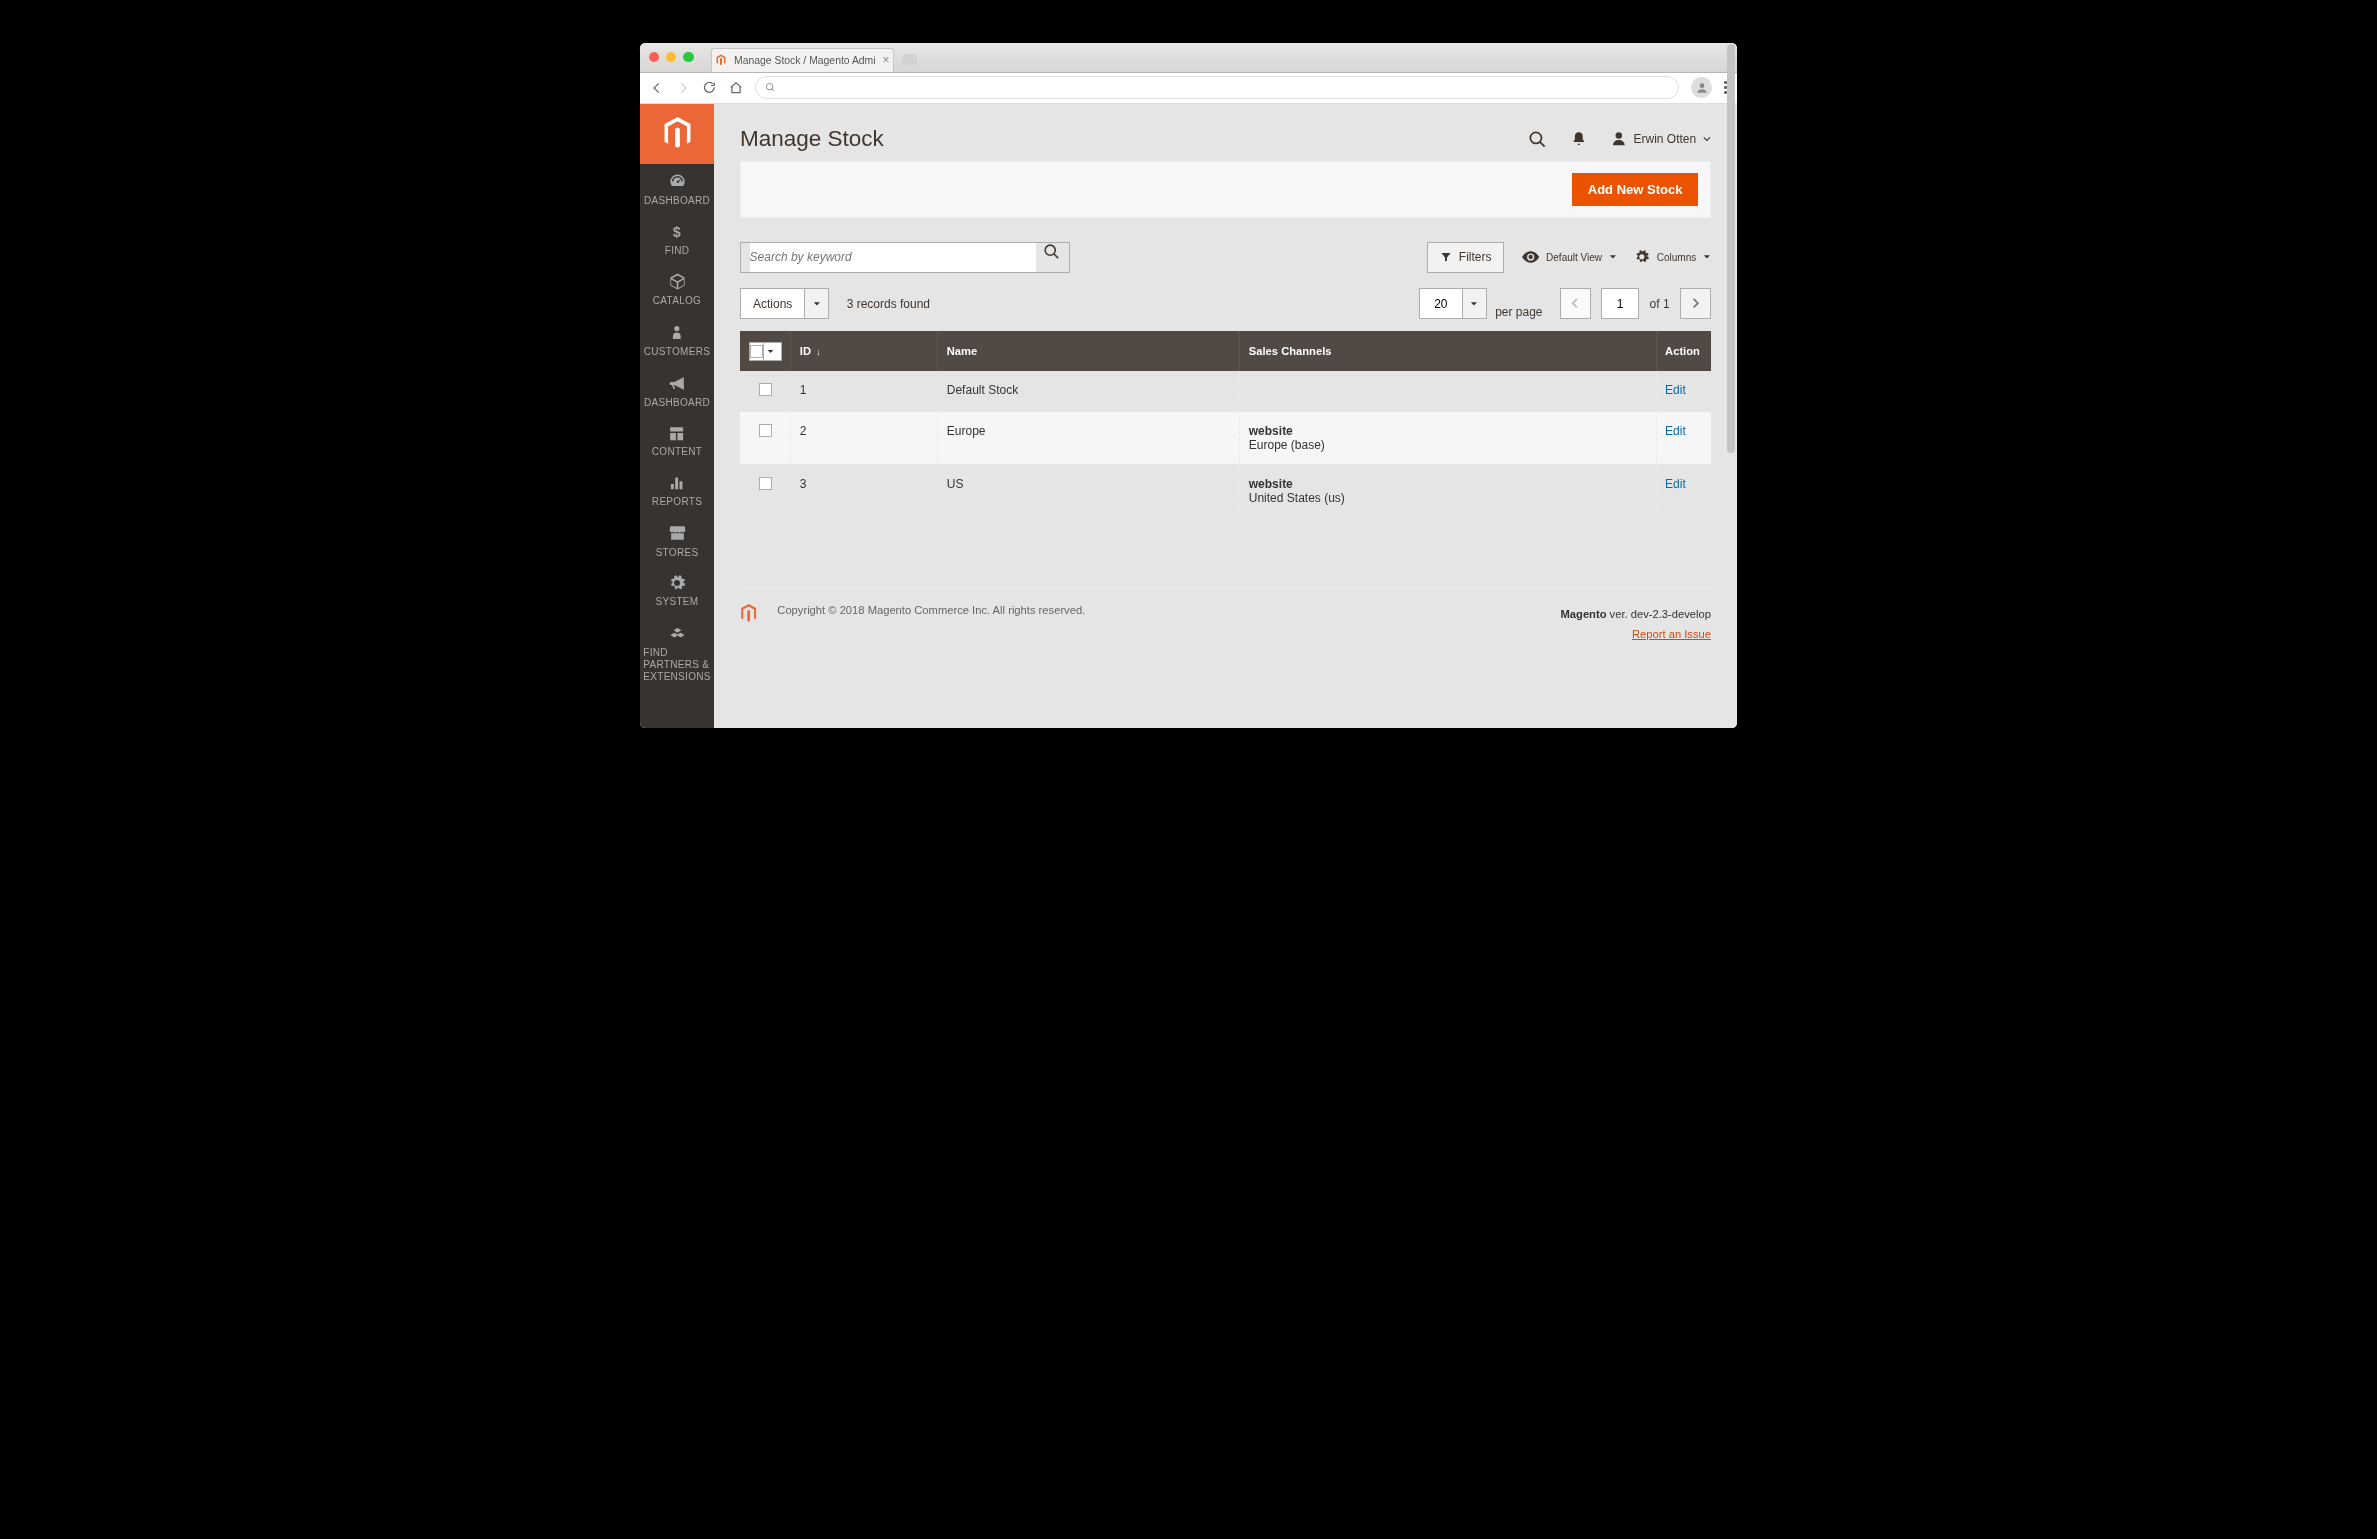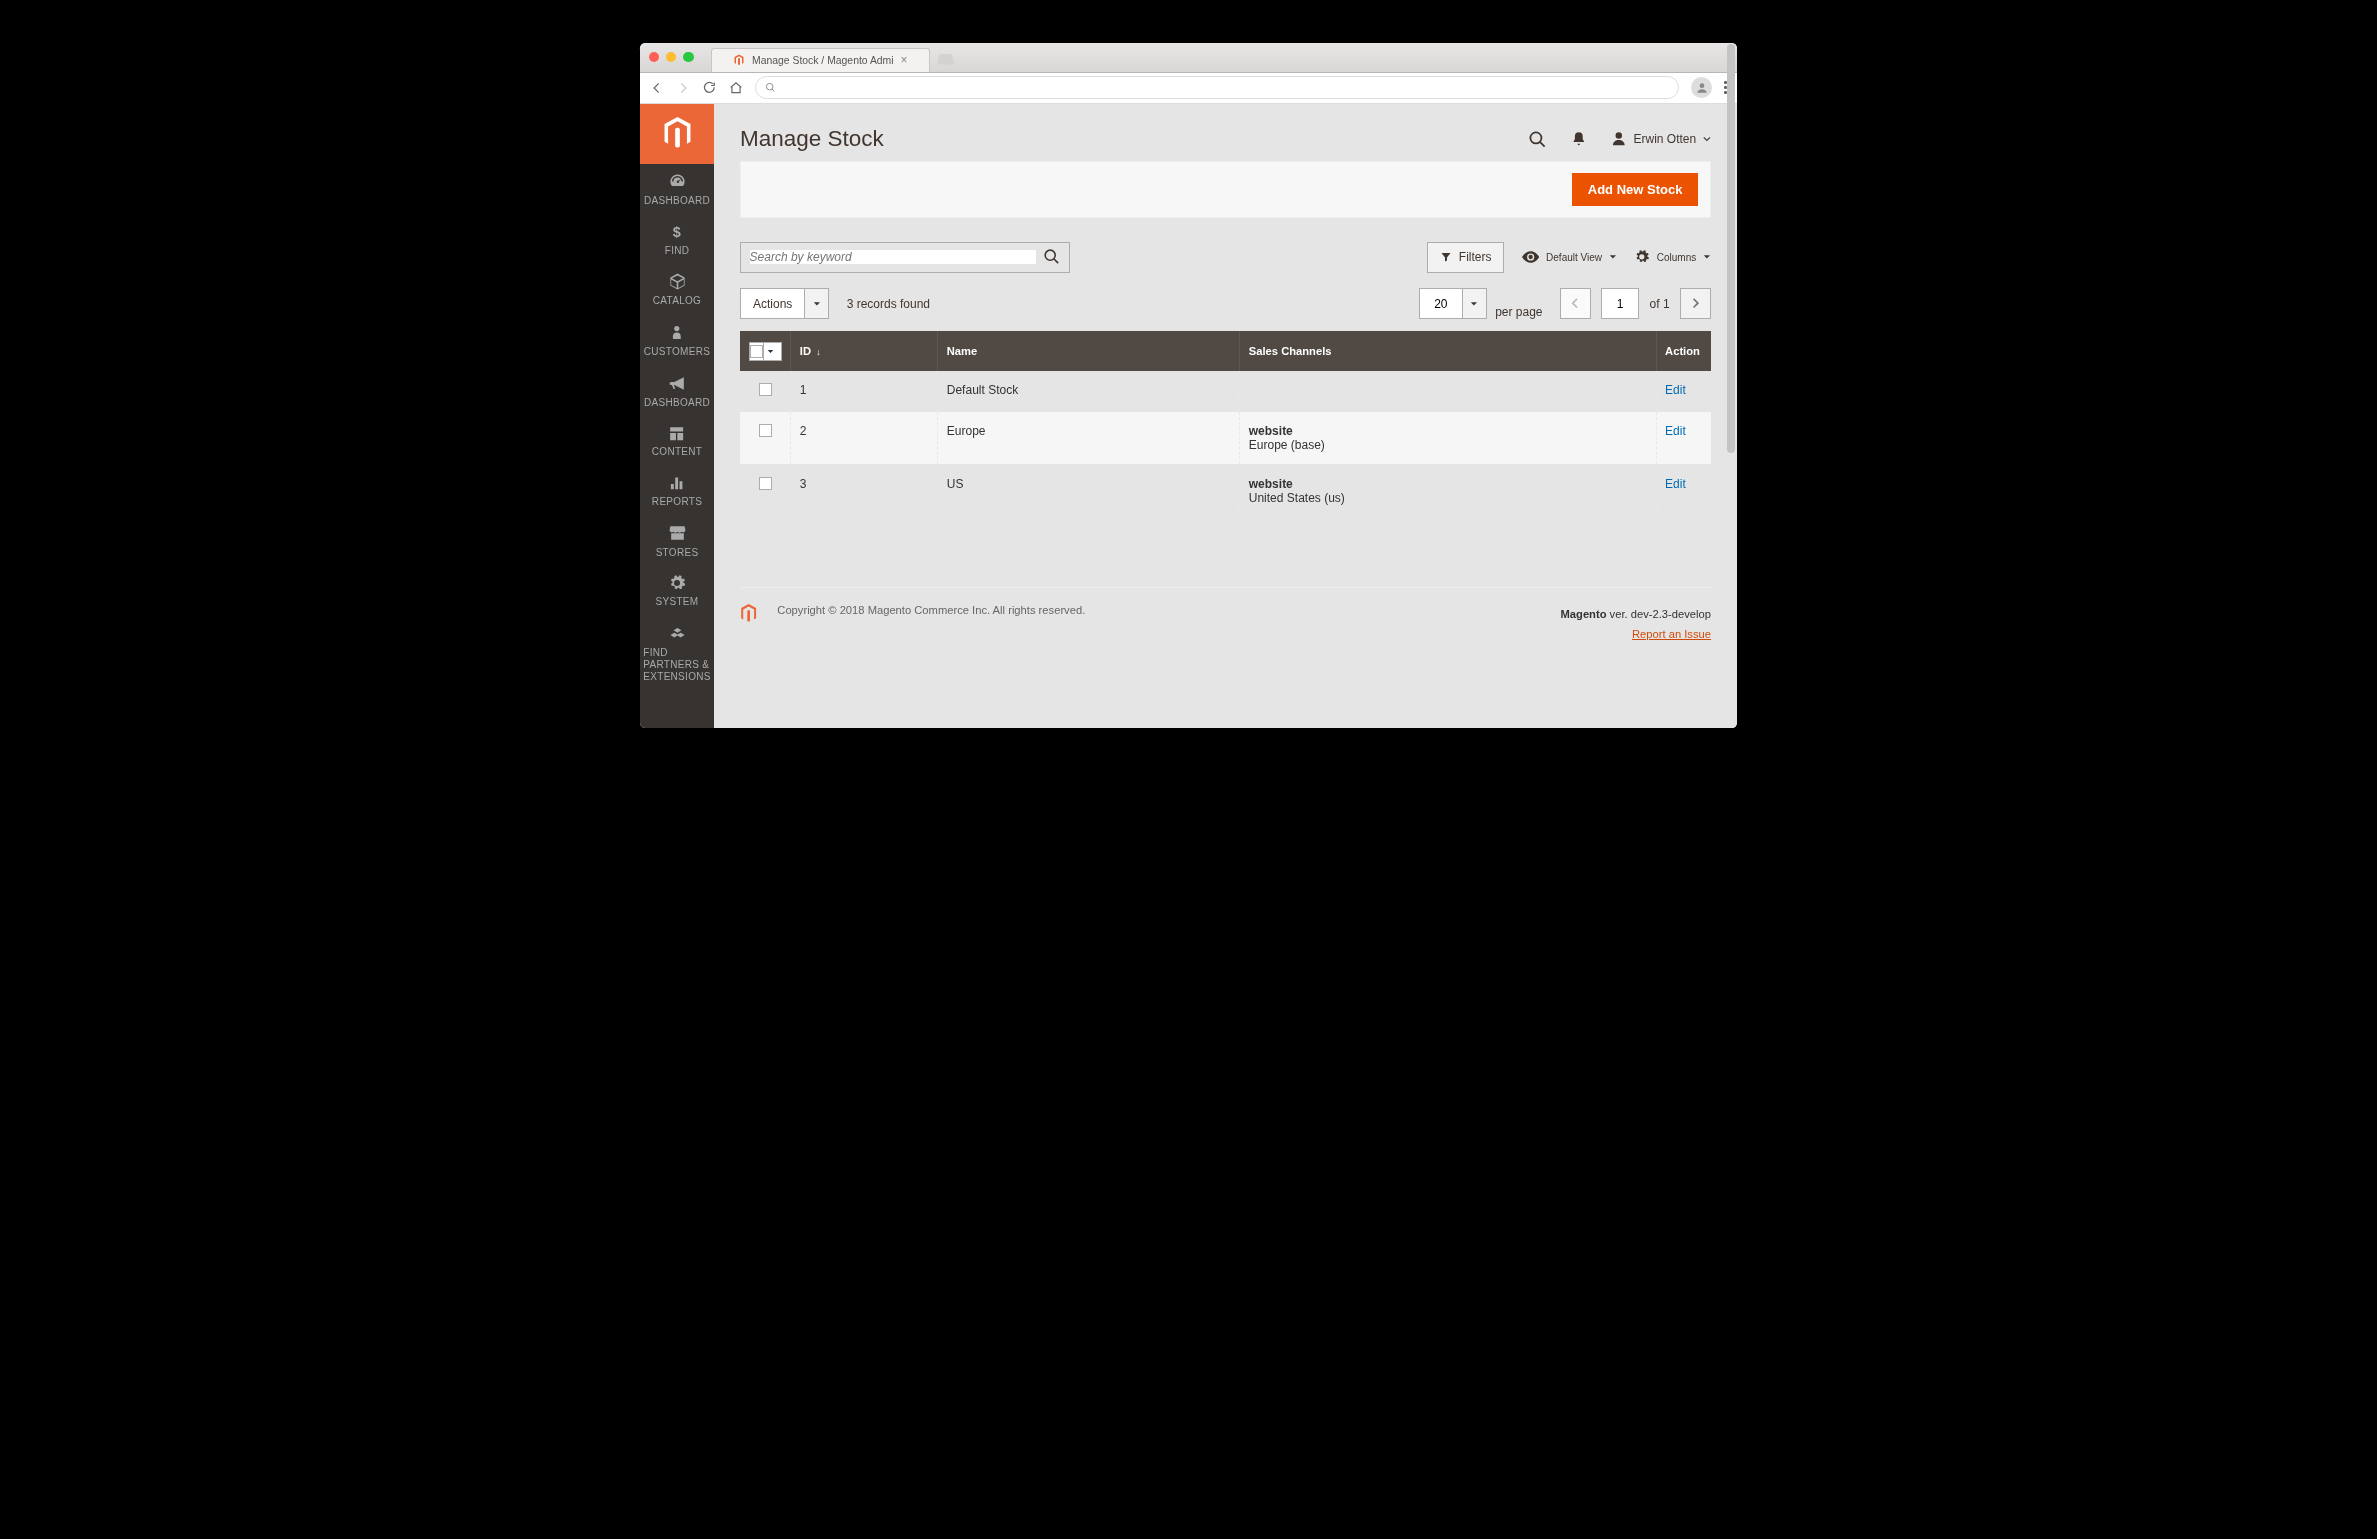--- a/index.html
+++ b/index.html
@@ -2,21 +2,21 @@
 <html style="font-size:14px"><head>
 <meta charset="utf-8">
 <style>
 * { margin:0; padding:0; box-sizing:border-box; font-family:-apple-system,BlinkMacSystemFont,"Segoe UI",Helvetica,Arial,sans-serif; }
 body { background:#000; display:flex; align-items:center; justify-content:center; height:770px; }
 .window { width:1097px; height:685px; background:#fff; border-radius:5.2px; overflow:hidden; box-shadow:0 17.3px 52px rgba(0,0,0,.5); display:flex; flex-direction:column; position:relative; }
 .titlebar { height:30px; background:linear-gradient(#e8e6e4,#d9d7d5); display:flex; align-items:center; padding:0 8.6px; border-bottom:0.9px solid #b8b6b4; }
 .traffic { display:flex; gap:7px; }
 .traffic span { width:10.4px; height:10.4px; border-radius:50%; }
 .traffic .r{background:#ff5f57}.traffic .y{background:#febc2e}.traffic .g{background:#28c840}
-.tab { margin-left:17.3px; background:#f4f2f0; border:0.9px solid #c8c6c4; border-bottom:none; border-radius:3.5px 3.5px 0 0; height:24px; align-self:flex-end; display:flex; align-items:center; padding:0 21px; font-size:10.4px; color:#555; gap:7px; }
+.tab { margin-left:17.3px; background:#f4f2f0; border:0.9px solid #c8c6c4; border-bottom:none; border-radius:3.5px 3.5px 0 0; height:24px; align-self:flex-end; display:flex; align-items:center; padding:0 3px; font-size:10.4px; color:#555; gap:7px; }
 .tab .favicon { width:12px; height:12px; }
 .tab .x{color:#888;font-size:12px}
 .newtab{width:21px;height:21px;margin-left:5.2px;display:flex;align-items:center;justify-content:center;color:#999;align-self:flex-end;margin-bottom:1.7px}
 .urlbar { height:31px; background:#fff; border-bottom:0.9px solid #ddd; display:flex; align-items:center; padding:0 10.4px; gap:12px; }
 .urlbar svg{color:#5f6368}
 .addr { flex:1; height:22.5px; border:0.9px solid #ddd; border-radius:12px; display:flex; align-items:center; padding:0 8.6px; color:#888; font-size:11.2px; gap:7px;}
 .usercircle{width:21px;height:21px;border-radius:50%;background:#ddd;display:flex;align-items:center;justify-content:center}
 .dots{display:flex;flex-direction:column;gap:2.6px}.dots i{width:2.6px;height:2.6px;background:#5f6368;border-radius:50%}
 .app { flex:1; display:flex; overflow:hidden; }
 .sidebar { width:74px; background:#373330; display:flex; flex-direction:column; align-items:center; }
@@ -24,21 +24,21 @@
 .navitem { width:74px; padding:8.6px 3.5px 7px; display:flex; flex-direction:column; align-items:center; gap:4.3px; color:#aaa; cursor:pointer; }
 .navitem .lbl{font-size:10px;letter-spacing:0.3px;line-height:1.2}
 .content { flex:1; background:#e5e5e5; overflow-y:auto; padding:0 0 0 0; position:relative; }
 .header { display:flex; align-items:center; padding:22.5px 26px 8.6px; }
 .header h1{font-size:22.5px;font-weight:400;color:#41362f;flex:1}
 .header .icons{display:flex;align-items:center;gap:24px;color:#41362f}
 .userbtn{display:flex;align-items:center;gap:7px;font-size:12px;color:#41362f;cursor:pointer}
 .actionbar{margin:0 26px;background:#f7f7f7;border:0.9px solid #eee;height:57px;display:flex;align-items:center;justify-content:flex-end;padding:0 12px}
 .btn-primary{background:#eb5202;color:#fff;border:none;padding:0 15.6px;height:33px;font-size:13px;font-weight:600;cursor:pointer}
 .toolbar1{display:flex;align-items:center;margin:24px 26px 0;gap:17.3px}
-.search{flex:0 0 330px;height:31px;border:0.9px solid #adadad;display:flex;align-items:center;padding:0 8.6px;gap:7px}
+.search{flex:0 0 330px;height:31px;border:0.9px solid #adadad;display:flex;padding:0 8.6px;gap:7px}
 .search input{border:none;outline:none;flex:1;font-size:12px;font-style:italic;color:#555}
 .spacer{flex:1}
 .filtbtn{height:31px;border:0.9px solid #adadad;background:#f2f2f2;padding:0 12px;display:flex;align-items:center;gap:7px;font-size:12px;color:#41362f;cursor:pointer}
 .viewbtn{display:flex;align-items:center;gap:7px;font-size:10px;color:#41362f;cursor:pointer}
 .toolbar2{display:flex;align-items:center;margin:15.6px 26px 12px;gap:17.3px}
 .actions{height:31px;border:0.9px solid #adadad;display:flex;align-items:center;background:#fff}
 .actions .lbl{padding:0 12px;font-size:12px;color:#41362f}
 .actions .dd{width:24px;height:29px;border-left:0.9px solid #adadad;background:#f2f2f2;display:flex;align-items:center;justify-content:center}
 .recordsfound{font-size:12px;color:#41362f}
 .perpage-group{display:flex;align-items:flex-end;gap:8.6px}

